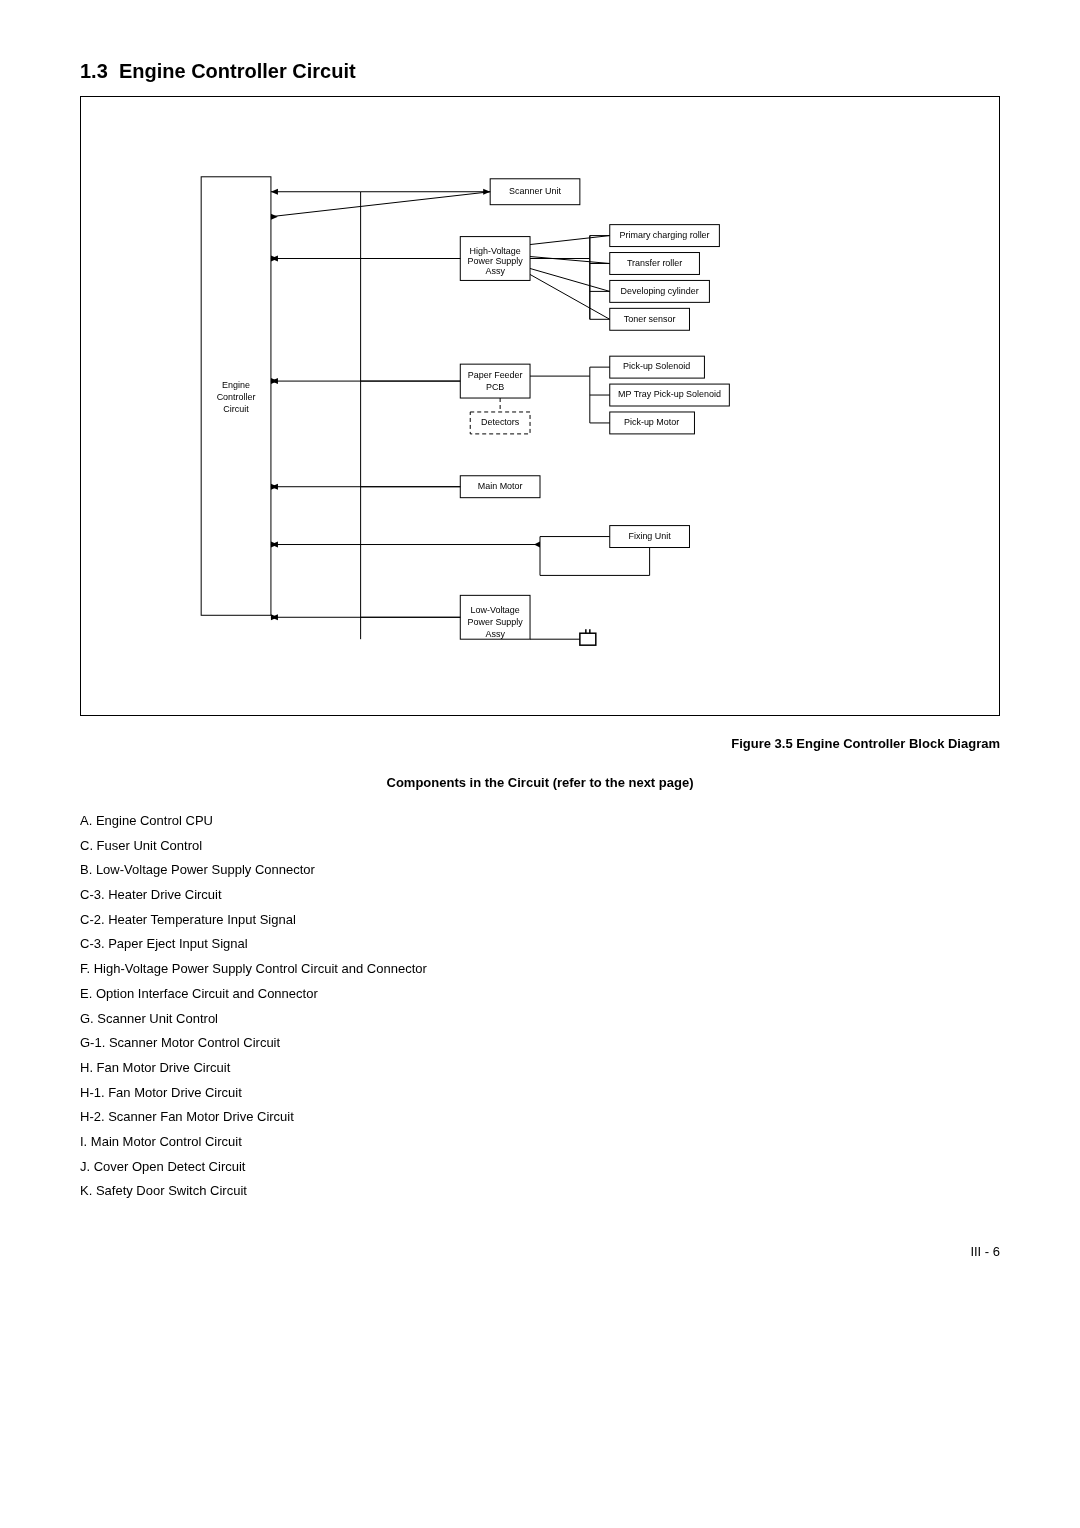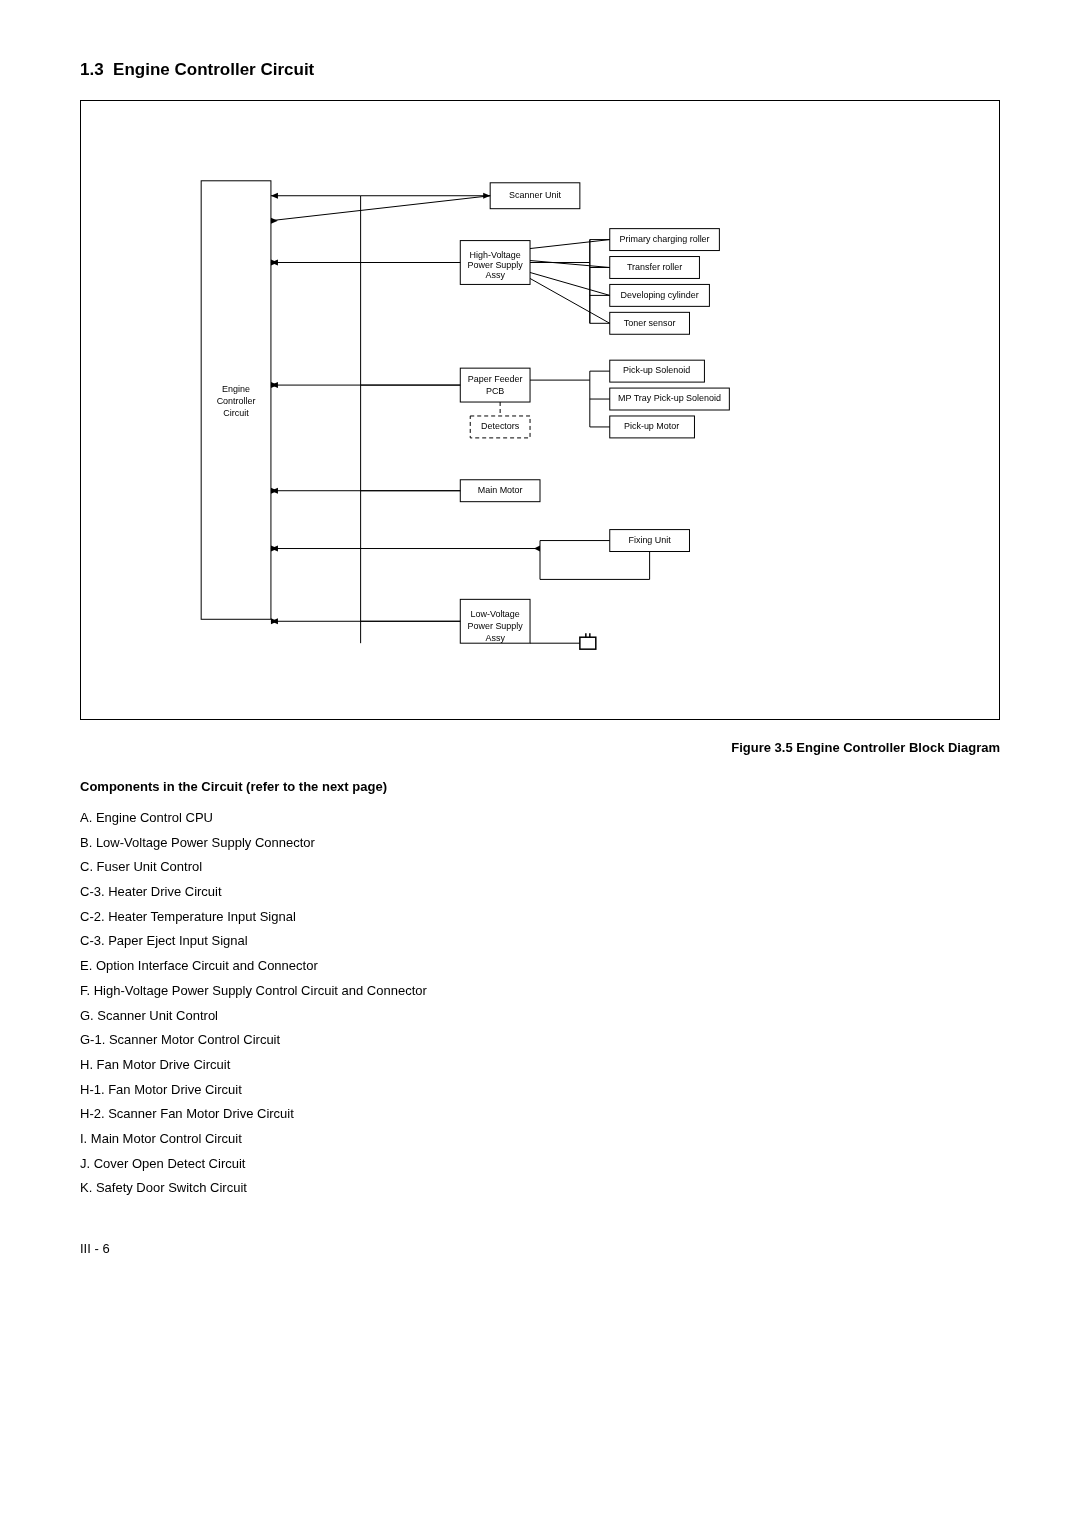--- a/index.html
+++ b/index.html
@@ -7,63 +7,64 @@
       background: #fff;
       font-family: Arial, Helvetica, sans-serif;
       font-size: 13px;
       color: #000;
       width: 1080px;
       min-height: 1528px;
       padding: 60px 80px;
     }
 
     .section-title {
-      font-size: 17px;
+      font-size: 20px;
       font-weight: bold;
-      margin-bottom: 20px;
+      margin-bottom: 13px;
     }
 
     .diagram-container {
       border: 1px solid #000;
       padding: 20px;
       margin-bottom: 20px;
       position: relative;
       width: 100%;
       height: 620px;
     }
 
     .figure-caption {
       text-align: right;
       font-weight: bold;
       margin-bottom: 24px;
       font-size: 13px;
     }
 
     .components-title {
       font-weight: bold;
-      margin-bottom: 12px;
-      font-size: 13px;
+      margin-bottom: 19px;
+      font-size: 13px;
+      text-align: center;
     }
 
     .components-list {
       list-style: none;
       line-height: 1.9;
       font-size: 13px;
     }
 
     .components-list li {
       margin-left: 0;
     }
 
     .sub-item {
       margin-left: 40px;
     }
 
     .page-number {
-      text-align: left;
+      text-align: right;
       margin-top: 40px;
       font-size: 13px;
     }
 
     
     .diagram-svg {
       width: 100%;
       height: 100%;
     }
 
@@ -218,27 +219,27 @@
     <polygon class="arrow-head" points="323,72 323,78 330,75"></polygon>
   </svg>
 </div>
 
 <p class="figure-caption">Figure 3.5 Engine Controller Block Diagram</p>
 
 <p class="components-title">Components in the Circuit (refer to the next page)</p>
 
 <ul class="components-list">
 <li>A. Engine Control CPU</li>
+    <li>C. Fuser Unit Control</li>
     <li>B. Low-Voltage Power Supply Connector</li>
-    <li>C. Fuser Unit Control</li>
     <li class="sub-item">C-3. Heater Drive Circuit</li>
     <li class="sub-item">C-2. Heater Temperature Input Signal</li>
     <li class="sub-item">C-3. Paper Eject Input Signal</li>
+    <li>F. High-Voltage Power Supply Control Circuit and Connector</li>
     <li>E. Option Interface Circuit and Connector</li>
-    <li>F. High-Voltage Power Supply Control Circuit and Connector</li>
     <li>G. Scanner Unit Control</li>
     <li class="sub-item">G-1. Scanner Motor Control Circuit</li>
     <li>H. Fan Motor Drive Circuit</li>
     <li class="sub-item">H-1. Fan Motor Drive Circuit</li>
     <li class="sub-item">H-2. Scanner Fan Motor Drive Circuit</li>
     <li>I. Main Motor Control Circuit</li>
     <li>J. Cover Open Detect Circuit</li>
     <li>K. Safety Door Switch Circuit</li>
   </ul>
 

